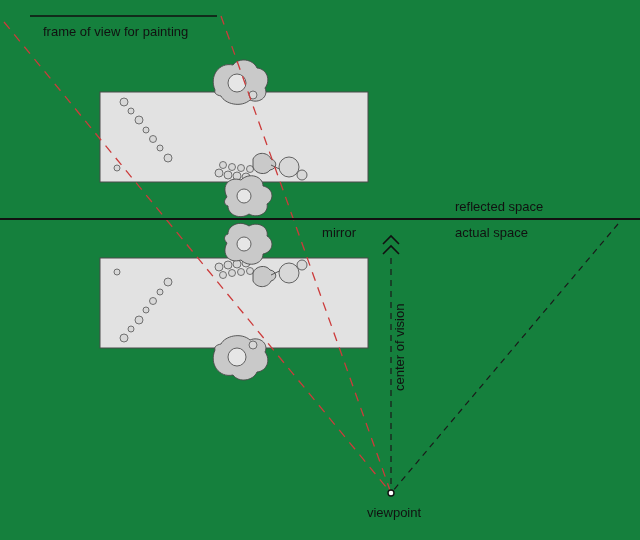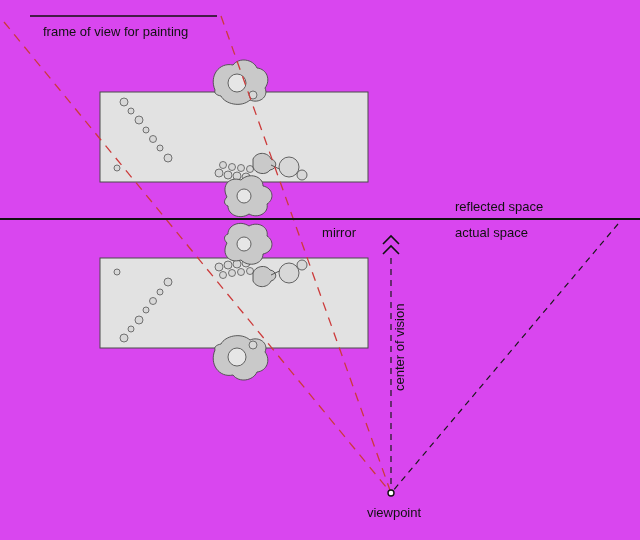--- a/index.html
+++ b/index.html
@@ -4,21 +4,21 @@
 <style>
   html, body {
     margin: 0;
     padding: 0;
     background: #ffffff;
   }
   .canvas {
     position: relative;
     width: 640px;
     height: 540px;
-    background: #d946ef;
+    background: #15803d;
     overflow: hidden;
     font-family: "Liberation Sans", sans-serif;
   }
   svg { display: block; }
 
   
   .solid   { stroke: #111111; stroke-width: 1.4; fill: none; }
   .mirror  { stroke: #111111; stroke-width: 1.8; fill: none; }
   .red-dash{ stroke: #cc3b3b; stroke-width: 1.3; stroke-dasharray: 9 7; fill: none; }
   .blk-dash{ stroke: #1a1a1a; stroke-width: 1.2; stroke-dasharray: 6 5; fill: none; }

